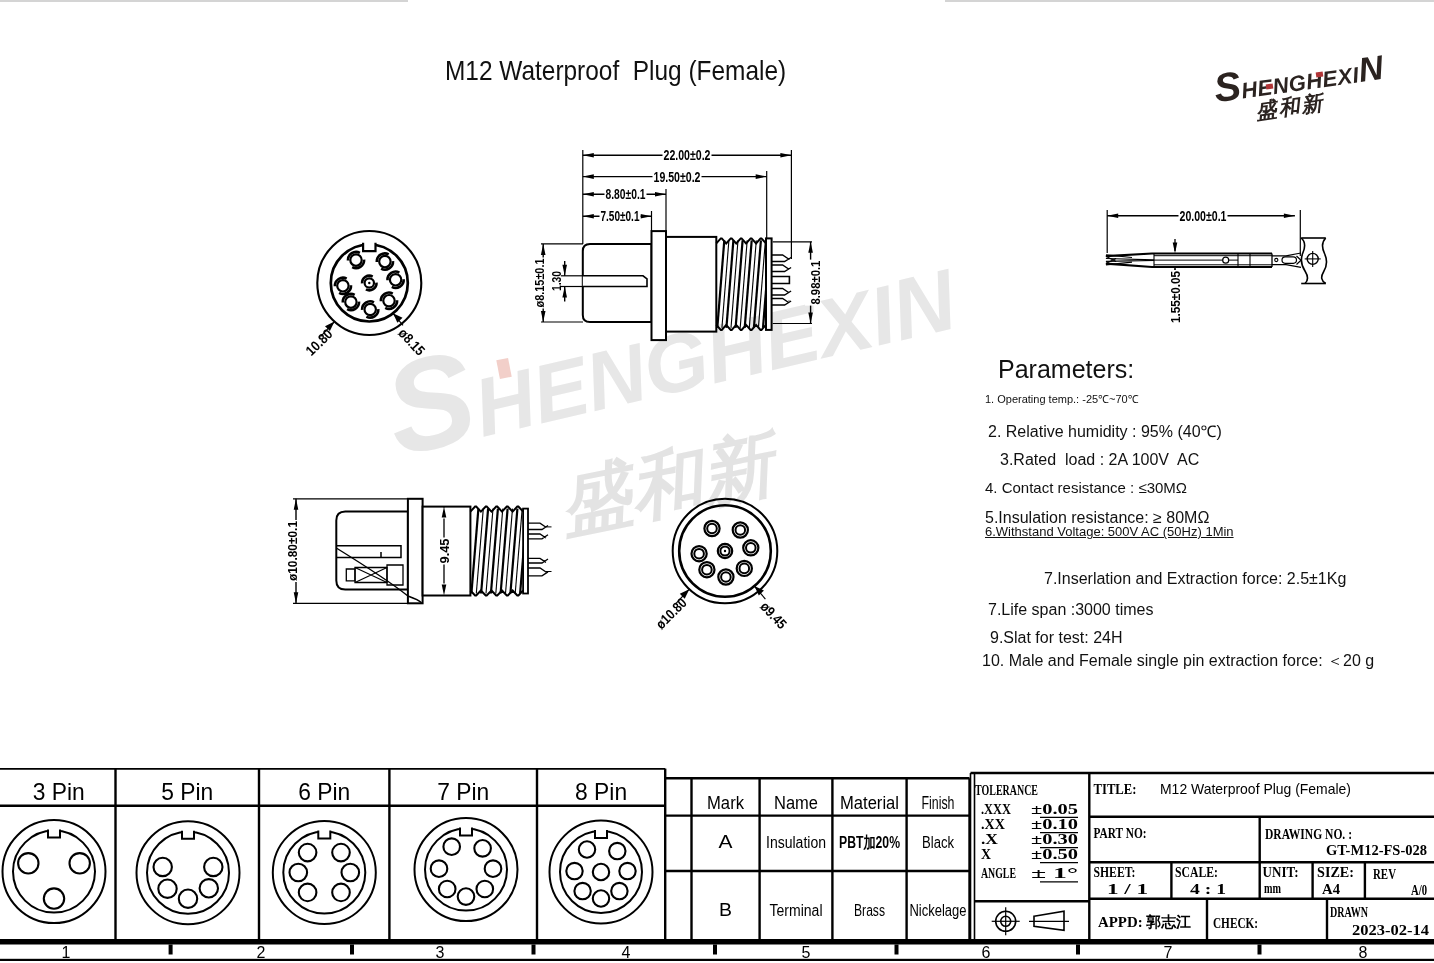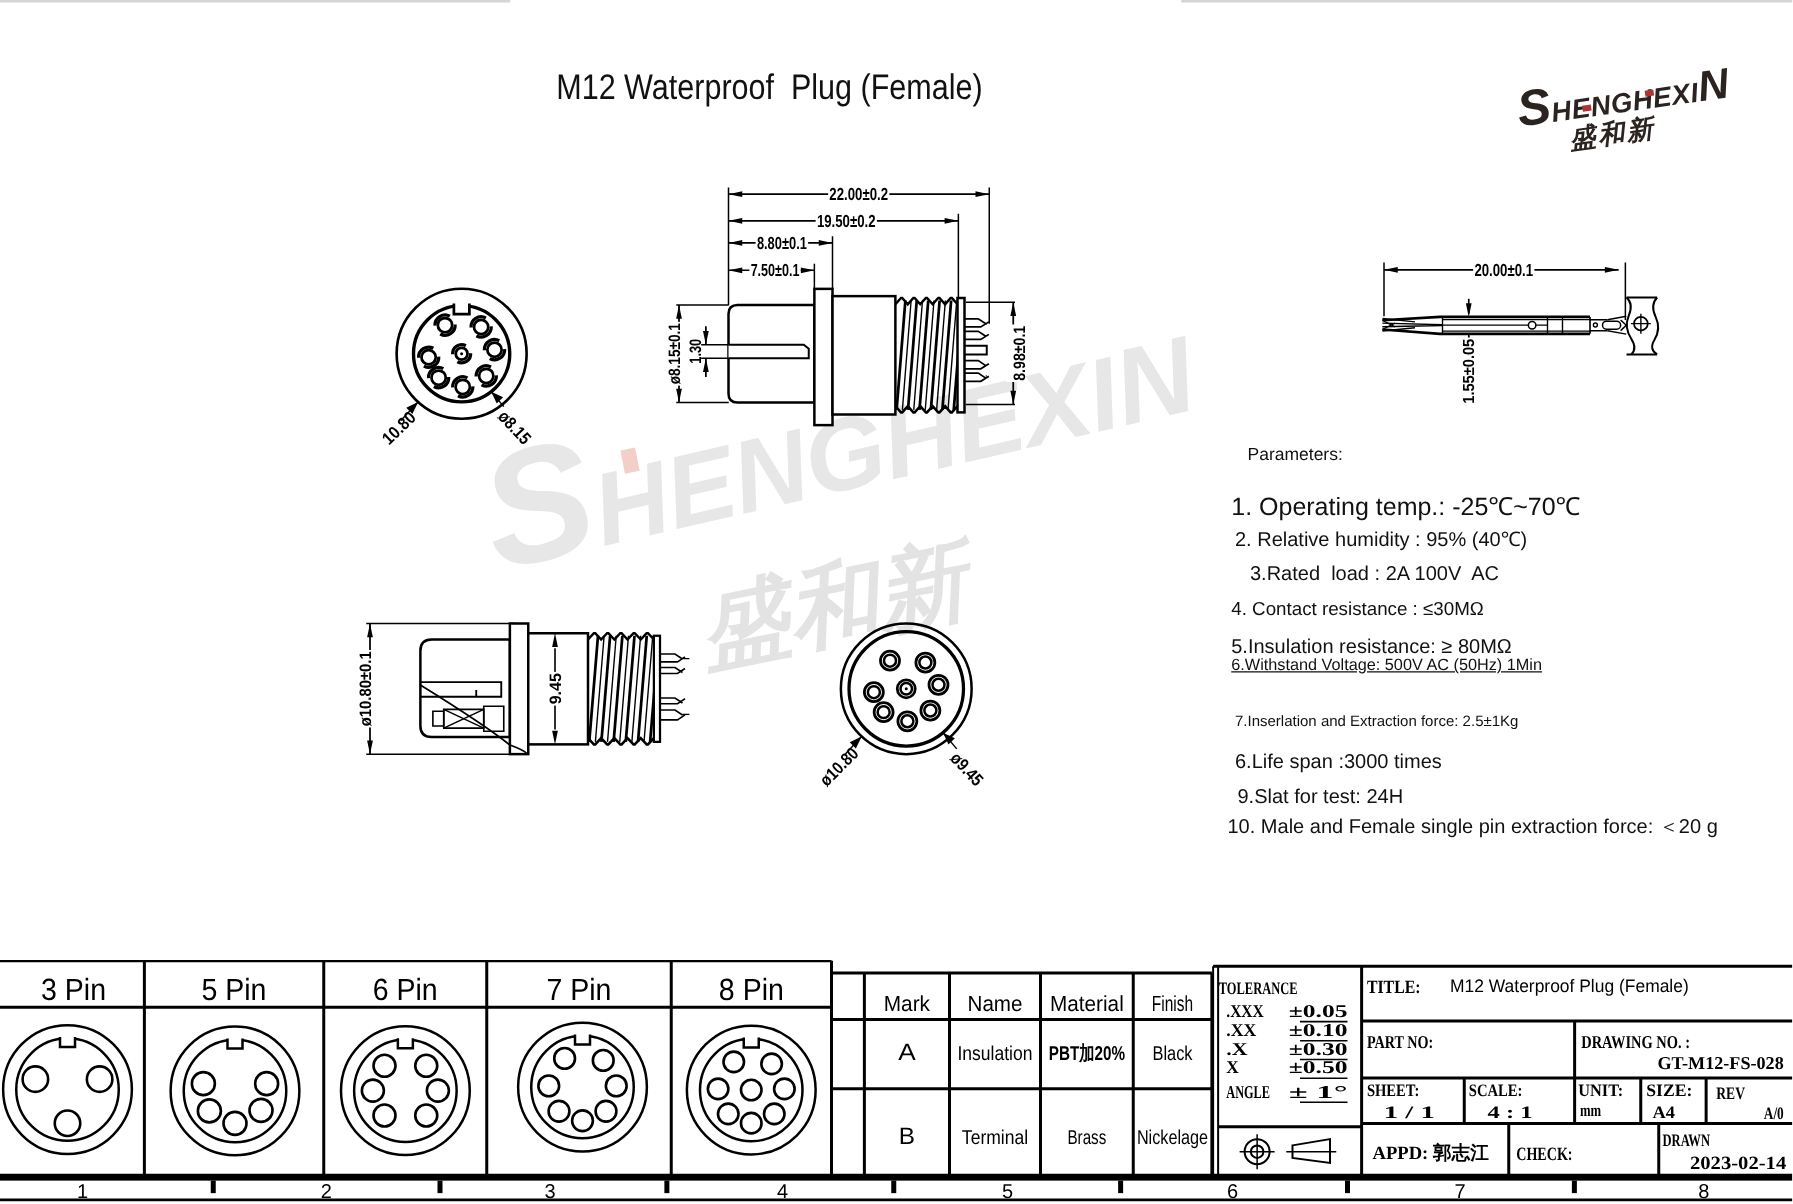--- a/index.html
+++ b/index.html
@@ -414,23 +414,23 @@
 <text x="440" y="190" text-anchor="middle" font-size="16" font-family="Liberation Sans, sans-serif">3</text>
 <text x="626" y="190" text-anchor="middle" font-size="16" font-family="Liberation Sans, sans-serif">4</text>
 <text x="806" y="190" text-anchor="middle" font-size="16" font-family="Liberation Sans, sans-serif">5</text>
 <text x="986" y="190" text-anchor="middle" font-size="16" font-family="Liberation Sans, sans-serif">6</text>
 <text x="1168" y="190" text-anchor="middle" font-size="16" font-family="Liberation Sans, sans-serif">7</text>
 <text x="1363" y="190" text-anchor="middle" font-size="16" font-family="Liberation Sans, sans-serif">8</text>
 <rect x="0" y="190.79999999999995" width="1434" height="2.2" fill="#000" stroke="none"></rect>
 </g>
   </svg>
 
-<div class="abs" style="left:998px;top:355px;font-size:14px;">Parameters:</div>
-<div class="abs" style="left:985px;top:391px;font-size:20px;">1. Operating temp.: -25℃~70℃</div>
+<div class="abs" style="left:998px;top:355px;font-size:25px;">Parameters:</div>
+<div class="abs" style="left:985px;top:391px;font-size:11px;">1. Operating temp.: -25℃~70℃</div>
 <div class="abs" style="left:988px;top:420px;font-size:16px;text-align:center;">2. Relative humidity : 95% (40℃)</div>
 <div class="abs" style="left:988px;top:451px;font-size:16px;margin-left:12px;">3.Rated&nbsp; load : 2A 100V&nbsp; AC</div>
 <div class="abs" style="left:985px;top:479px;font-size:15px;">4. Contact resistance : ≤30MΩ</div>
 <div class="abs" style="left:985px;top:509px;font-size:16px;">5.Insulation resistance: ≥ 80MΩ</div>
 <div class="abs" style="left:985px;top:524px;font-size:13px;text-decoration:underline;">6.Withstand Voltage: 500V AC (50Hz) 1Min</div>
-<div class="abs" style="left:988px;top:570px;font-size:12px;text-align:right;">7.Inserlation and Extraction force: 2.5±1Kg</div>
-<div class="abs" style="left:988px;top:601px;font-size:16px;">6.Life span :3000 times</div>
+<div class="abs" style="left:1044px;top:570px;font-size:16px;text-align:right;">7.Inserlation and Extraction force: 2.5±1Kg</div>
+<div class="abs" style="left:988px;top:601px;font-size:16px;">7.Life span :3000 times</div>
 <div class="abs" style="left:990px;top:629px;font-size:16px;">9.Slat for test: 24H</div>
 <div class="abs" style="left:982px;top:651px;font-size:16px;">10. Male and Female single pin extraction force: ＜20 g</div>
 
 </body></html>

